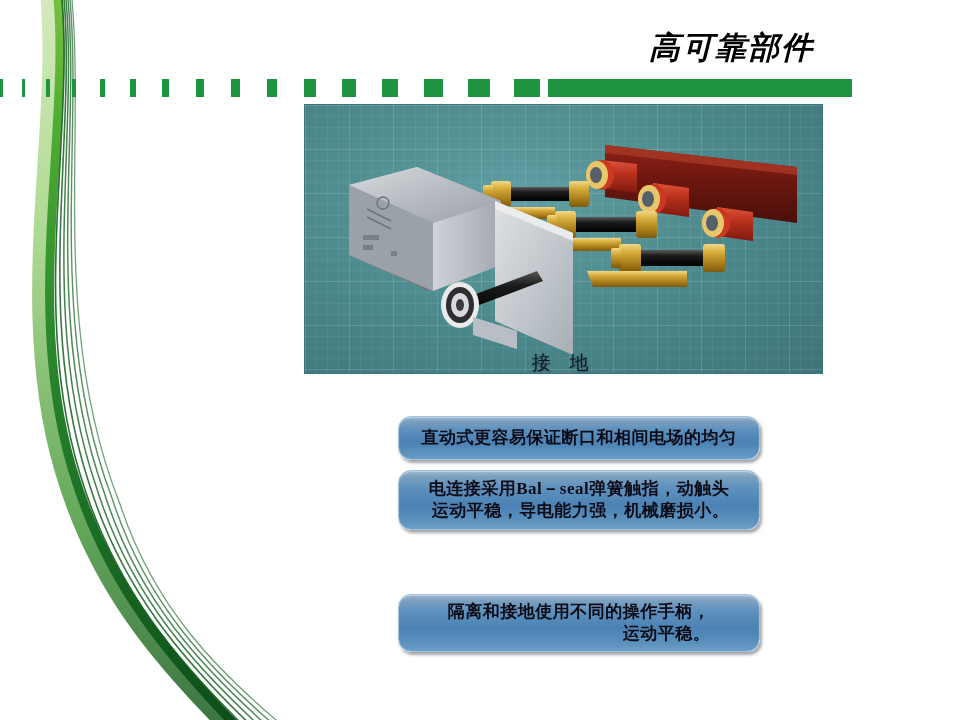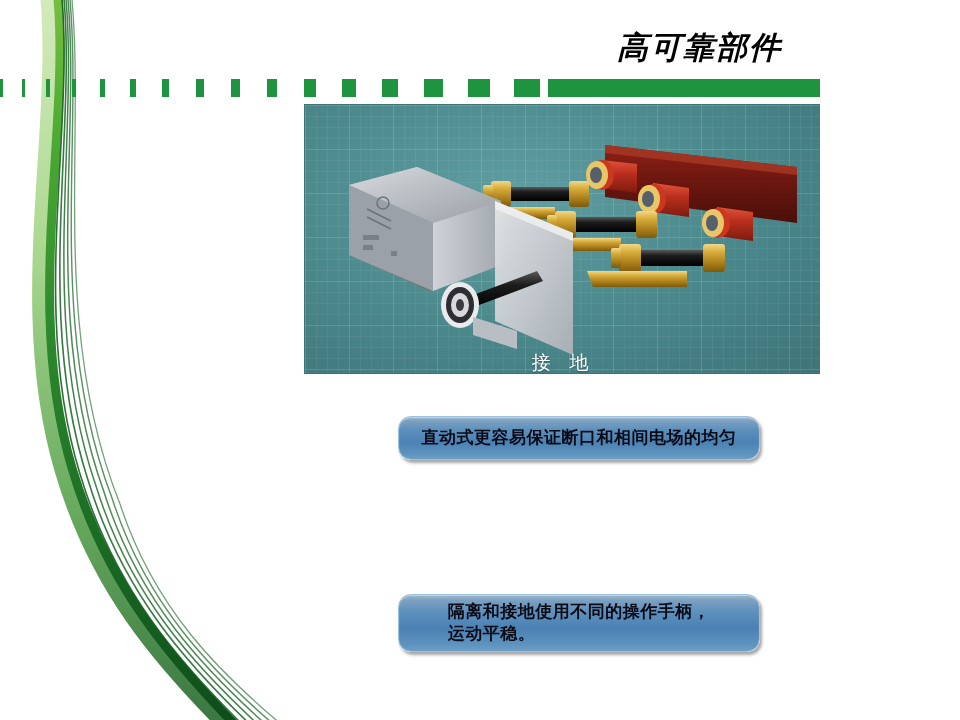--- a/index.html
+++ b/index.html
@@ -9,20 +9,21 @@
   }
   body {
     font-family: "Liberation Sans", sans-serif;
   }
   #slide {
     position: relative;
     width: 820px;
     height: 720px;
     background: #ffffff;
     overflow: hidden;
+    padding-left: 32px;
   }
 
   
   #swoosh {
     position: absolute;
     left: 0;
     top: 0;
     width: 320px;
     height: 720px;
     pointer-events: none;
@@ -88,21 +89,21 @@
     background-size: 44px 44px, 44px 44px, 11px 11px, 11px 11px, 100% 100%;
   }
   #photo-svg { position: absolute; inset: 0; }
   #photo-caption {
     position: absolute;
     left: 0;
     right: 0;
     bottom: -3px;
     text-align: center;
     font-size: 19px;
-    color: #ffffff;
+    color: #0f172a;
     letter-spacing: 7px;
     font-family: "Liberation Serif", "DejaVu Serif", serif;
     text-shadow: 0 1px 2px rgba(0,0,0,0.35);
   }
 
   
   .bullet-box {
     position: absolute;
     left: 398px;
     width: 362px;
@@ -120,21 +121,21 @@
     display: flex;
     align-items: center;
     justify-content: center;
     box-sizing: border-box;
   }
   .bullet-text {
     font-family: "Liberation Serif", "DejaVu Serif", serif;
     font-weight: bold;
     font-size: 17px;
     color: #0b0b16;
-    text-align: left;
+    text-align: right;
     line-height: 1.32;
     letter-spacing: 0.5px;
     padding: 0 10px;
     white-space: pre-line;
   }
   #box-0 { top: 416px; height: 44px; }
   #box-1 { top: 470px; height: 60px; }
   #box-2 { top: 540px; height: 44px; }
   #box-3 { top: 594px; height: 58px; }
 
@@ -345,19 +346,23 @@
         <ellipse cx="155" cy="200" rx="4" ry="6" fill="#3b3b3d"></ellipse>
         <path d="M 168 212 L 212 226 L 212 244 L 168 230 Z" fill="#b9bec4"></path>
       </g>
     </svg>
     <div id="photo-caption">接  地</div>
   </div>
 
   <div class="bullet-box" id="box-0">
     <div class="bullet-text">直动式更容易保证断口和相间电场的均匀</div>
   </div>
+  <div class="bullet-box" id="box-1">
+    <div class="bullet-text">电连接采用Bal－seal弹簧触指，动触头
+运动平稳，导电能力强，机械磨损小。</div>
+  </div>
   <div class="bullet-box" id="box-3">
     <div class="bullet-text">隔离和接地使用不同的操作手柄，
 运动平稳。</div>
   </div>
 
 
 </div>
 
 </body></html>

